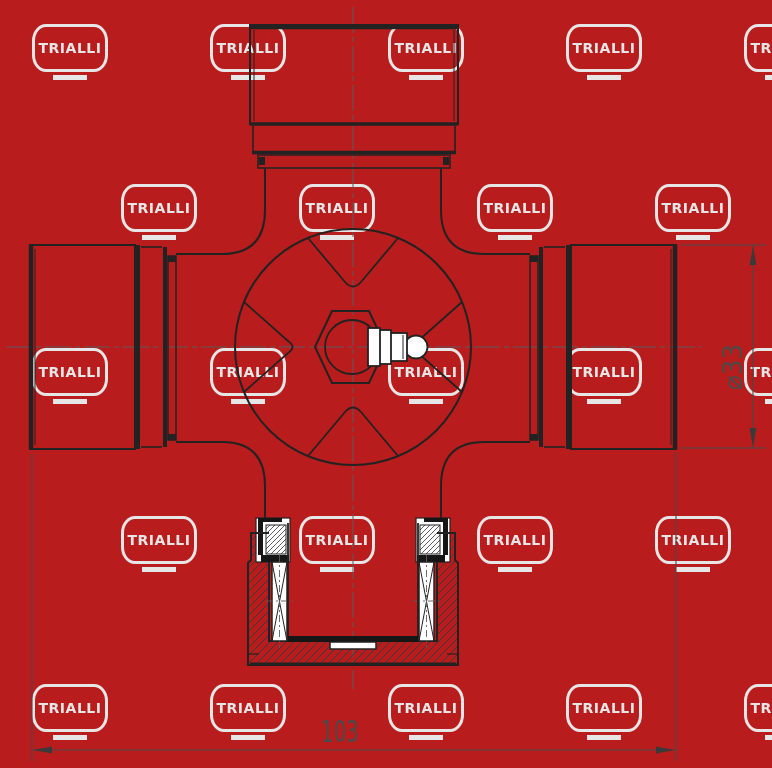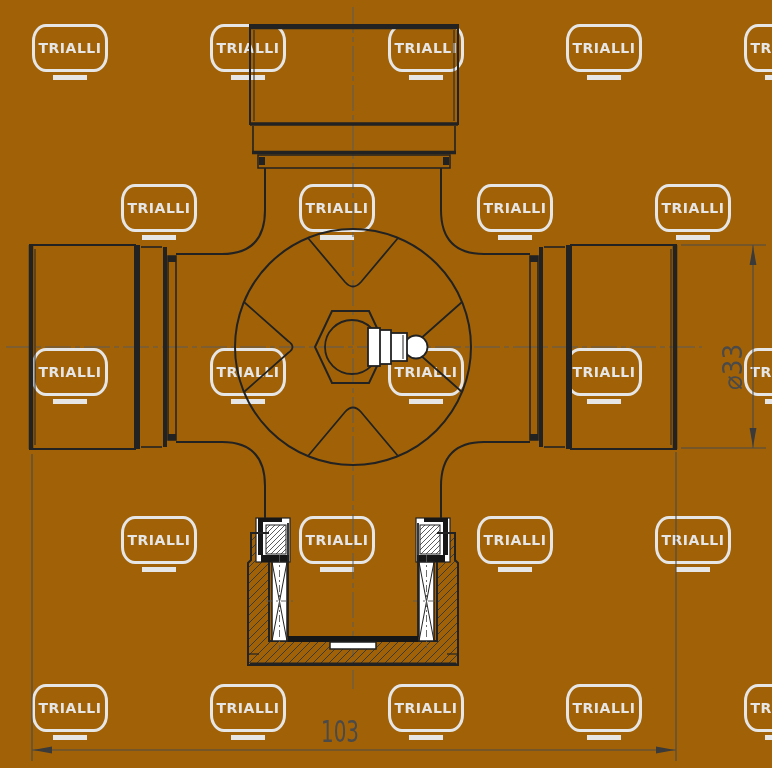--- a/index.html
+++ b/index.html
@@ -1,17 +1,17 @@
 <!DOCTYPE html>
 <html><head>
 <meta charset="utf-8">
 <style>
   html,body{margin:0;padding:0;background:#fff;}
   .stage{
-    position:relative;width:772px;height:768px;background:#a16207;overflow:hidden;
+    position:relative;width:772px;height:768px;background:#b91c1c;overflow:hidden;
     font-family:"DejaVu Sans", sans-serif;
   }
   
   #wm-layer{position:absolute;inset:0;z-index:0;}
   .wm{position:absolute;transform:translate(-50%,-50%);display:flex;flex-direction:column;
       align-items:center;gap:3px;user-select:none;}
   .wm-badge{width:70px;height:42px;border:3px solid var(--wm-color);
       border-radius:14px 14px 14px 14px / 17px;display:flex;align-items:center;justify-content:center;}
   .wm-text{font-size:14px;font-weight:bold;letter-spacing:.5px;color:var(--wm-color);
       font-family:"DejaVu Sans", sans-serif;}

